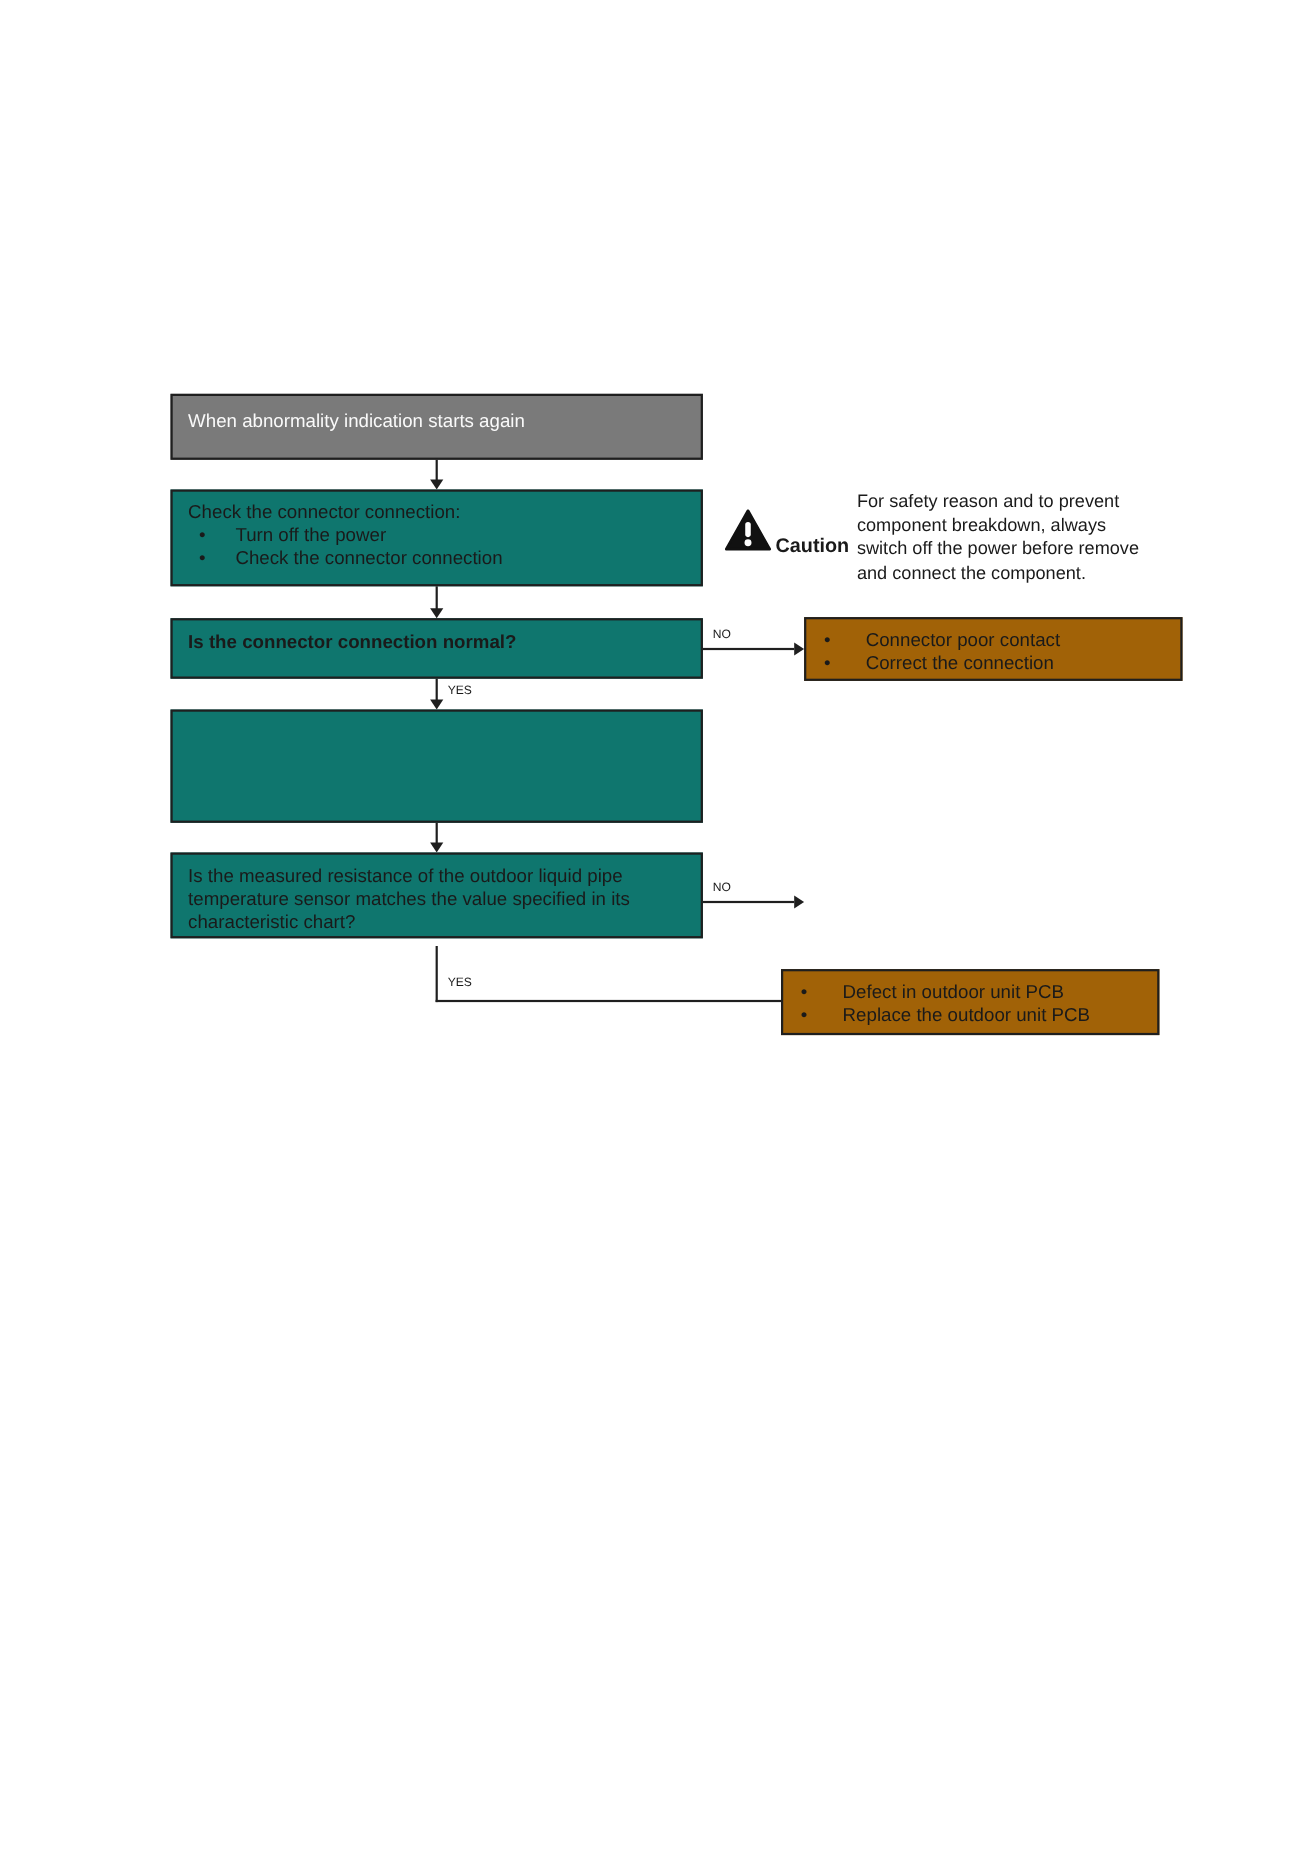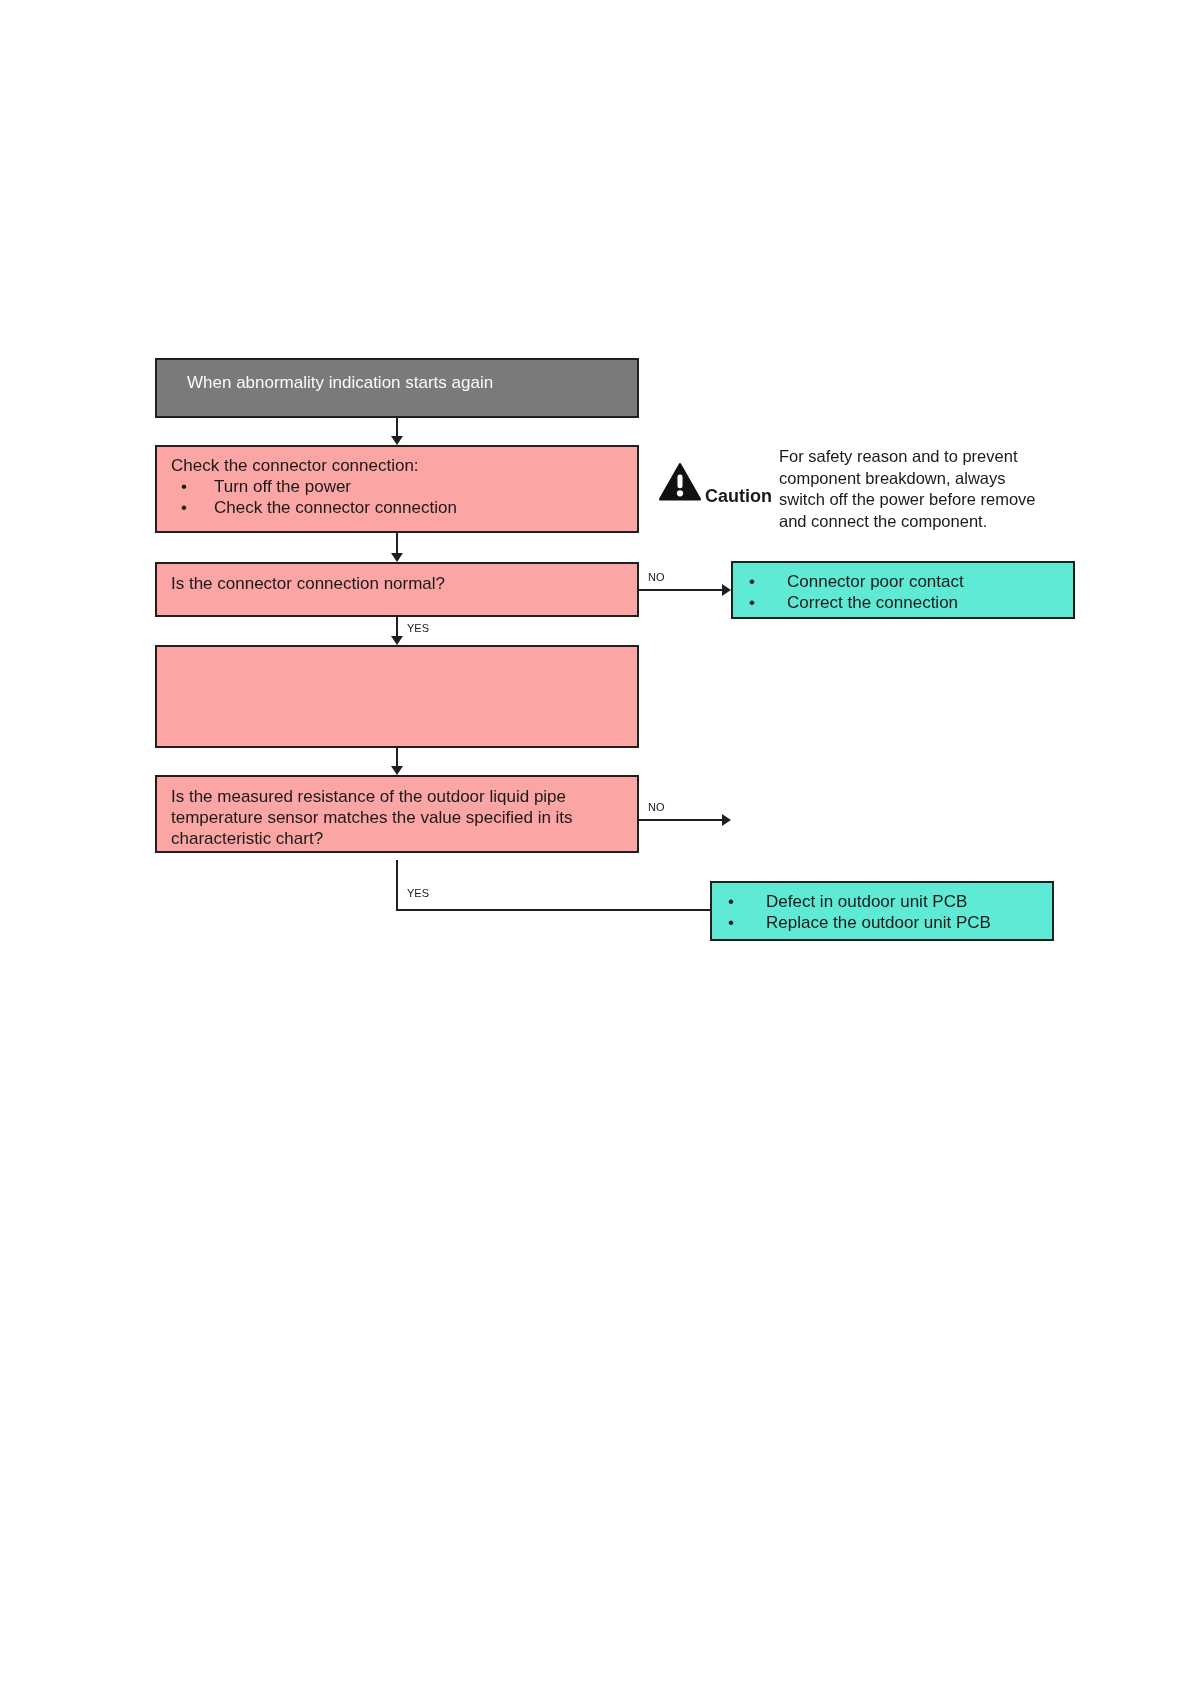--- a/index.html
+++ b/index.html
@@ -1,25 +1,25 @@
 <!DOCTYPE html>
 <html><head>
 <meta charset="utf-8">
 <style>
   html,body{margin:0;padding:0;background:#ffffff;}
   .page{
     position:relative;width:1190px;height:1684px;background:#ffffff;
     font-family:"Liberation Sans",sans-serif;color:#1a1a1a;overflow:hidden;
   }
-  .node{position:absolute;box-sizing:border-box;border:2px solid #1f1f1f;background:#fca5a5;
+  .node{position:absolute;box-sizing:border-box;border:2px solid #1f1f1f;background:#0f766e;
         font-size:17px;line-height:21px;}
-  .node-start{background:#7a7a7a;color:#fafafa;padding:12px 16px 0 30px;}
+  .node-start{background:#7a7a7a;color:#fafafa;padding:12px 16px 0 14px;}
   .node-process{padding:8px 10px 0 14px;}
   .node-decision{padding:9px 10px 0 14px;}
-  .node-result{background:#5eead4;padding:8px 10px 0 12px;}
+  .node-result{background:#a16207;padding:8px 10px 0 12px;}
   .node p{margin:0;}
   .node ul{margin:0;padding:0;list-style:none;}
   .node-process li{position:relative;padding-left:43px;}
   .node-process li::before{content:"\2022";position:absolute;left:10px;top:0;}
   .node-result li{position:relative;padding-left:42px;}
   .node-result li::before{content:"\2022";position:absolute;left:4px;top:0;}
   .vline{position:absolute;width:2px;background:#1f1f1f;}
   .hline{position:absolute;height:2px;background:#1f1f1f;}
   .arrow-down{position:absolute;width:0;height:0;
     border-left:6px solid transparent;border-right:6px solid transparent;
@@ -28,21 +28,21 @@
     border-top:6px solid transparent;border-bottom:6px solid transparent;
     border-left:9px solid #1f1f1f;}
   .branch-label{position:absolute;font-size:11px;line-height:18px;}
   .caution-icon{position:absolute;left:659px;top:463px;}
   .caution-label{position:absolute;left:705px;top:486px;font-size:18px;font-weight:bold;}
   .caution-text{position:absolute;left:779px;top:446px;width:270px;
     font-size:16.5px;line-height:21.5px;}
   
   .n-start  {left:155px;top:358px;width:484px;height:60px;}
   .n-check1 {left:155px;top:445px;width:484px;height:88px;}
-  .n-dec1   {left:155px;top:562px;width:484px;height:55px;}
+  .n-dec1   {left:155px;top:562px;width:484px;height:55px;font-weight:bold;}
   .n-check2 {left:155px;top:645px;width:484px;height:103px;}
   .n-dec2   {left:155px;top:775px;width:484px;height:78px;}
   .n-res1   {left:731px;top:561px;width:344px;height:58px;}
   .n-res2   {left:731px;top:766px;width:344px;height:105px;}
   .n-res3   {left:710px;top:881px;width:344px;height:60px;}
 </style>
 </head>
 <body>
 
 <div class="page">

